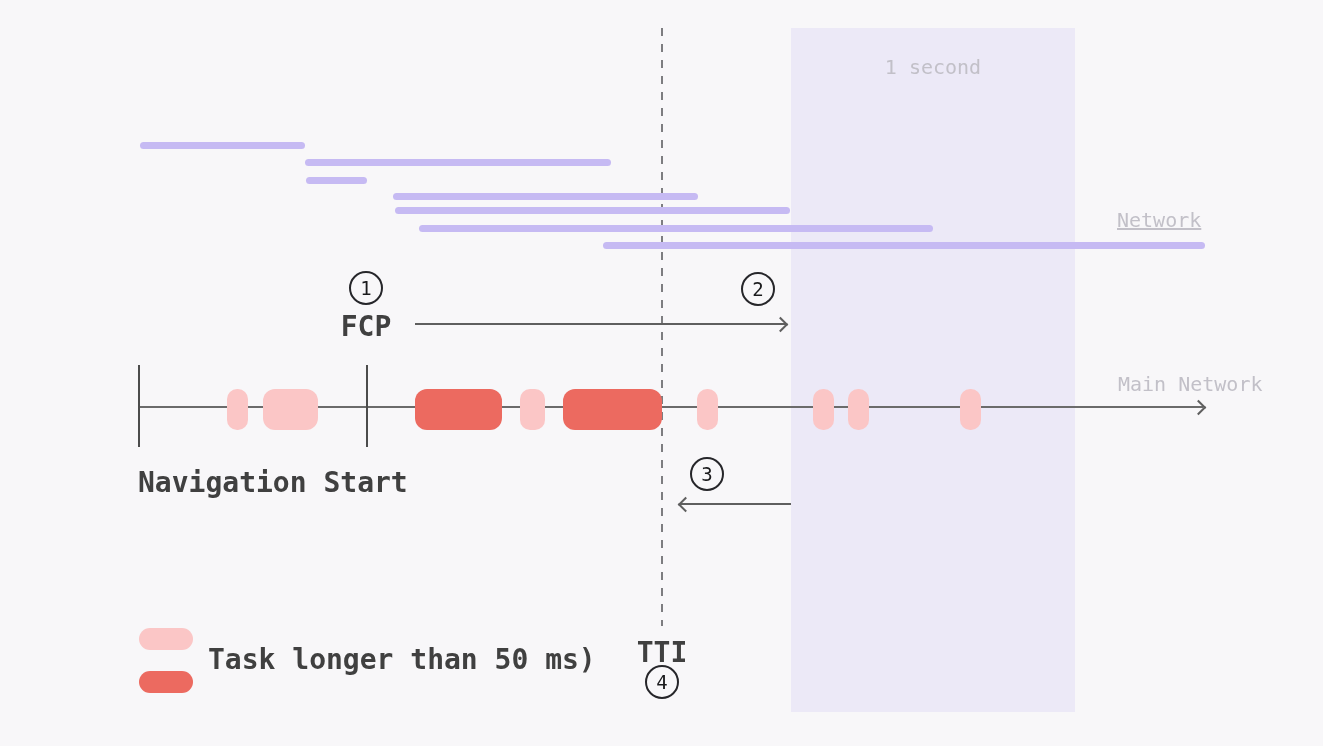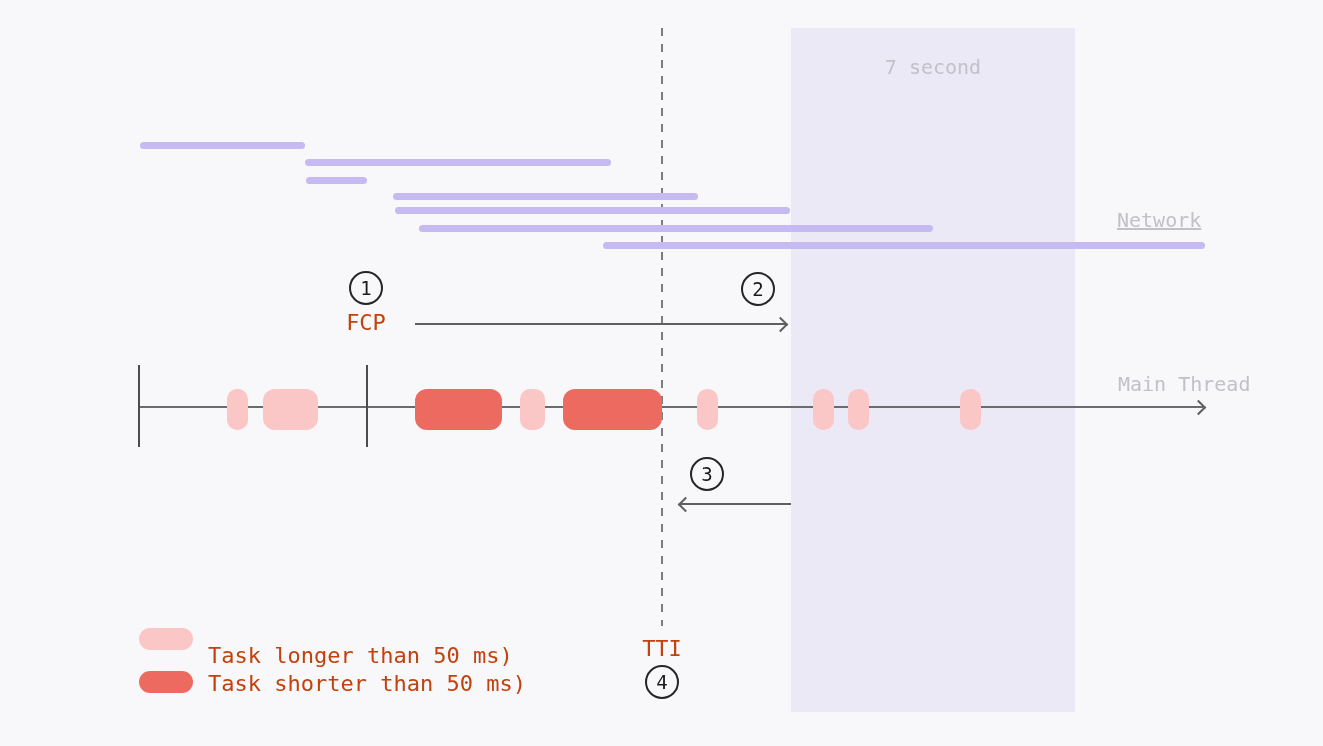--- a/index.html
+++ b/index.html
@@ -99,22 +99,22 @@
     background: transparent;
     z-index: 7;
   }
   #marker-1 { left: 349px; top: 271px; }
   #marker-2 { left: 741px; top: 272px; }
   #marker-3 { left: 690px; top: 457px; }
   #marker-4 { left: 645px; top: 665px; }
 
   
   .dark-label {
-    font-size: 22px; color: #c2410c;
-    white-space: nowrap; z-index: 6;
+    font-size: 28px; color: #404040;
+    white-space: nowrap; z-index: 6; font-weight: bold;
   }
   #fcp-label { left: 326px; top: 310px; width: 80px; text-align: center; }
   #tti-label { left: 622px; top: 636px; width: 80px; text-align: center; }
   #navigation-start-label { left: 138px; top: 466px; }
 
   
   .legend-swatch {
     width: 54px; height: 22px; border-radius: 11px;
     z-index: 6;
   }
@@ -125,35 +125,35 @@
   #legend-label-1 { left: 208px; top: 643px; }
   #legend-label-2 { left: 208px; top: 671px; }
 </style>
 </head>
 <body>
 
 <div id="canvas" style="--background: #f8f7f9; --quiet-window-bg: #ece9f7; --network-bar: #c6baf3; --task-pink: #fbc6c6; --task-red: #ec6a60; --muted-text: #c2c0c8;">
 
   <div class="abs" id="quiet-window"></div>
   <div class="abs" id="quiet-window-label">
-    <div>7 second</div>
+    <div>1 second</div>
   </div>
 
   <div id="network-layer">
       <div class="net-bar" style="left: 140px; top: 142px; width: 165px;"></div>
       <div class="net-bar" style="left: 305px; top: 159px; width: 306px;"></div>
       <div class="net-bar" style="left: 306px; top: 177px; width: 61px;"></div>
       <div class="net-bar" style="left: 393px; top: 193px; width: 305px;"></div>
       <div class="net-bar" style="left: 395px; top: 207px; width: 395px;"></div>
       <div class="net-bar" style="left: 419px; top: 225px; width: 514px;"></div>
       <div class="net-bar" style="left: 603px; top: 242px; width: 602px;"></div>
     </div>
 
   <div class="abs muted-label" id="network-label">Network</div>
-  <div class="abs muted-label" id="main-thread-label">Main Thread</div>
+  <div class="abs muted-label" id="main-thread-label">Main Network</div>
 
   <div class="abs" id="tti-dashed-line"></div>
 
   <div class="abs" id="main-thread-line"></div>
   <div class="abs chevron right" id="main-thread-arrow-head"></div>
   <div class="abs tick" id="navigation-start-tick"></div>
   <div class="abs tick" id="mid-tick"></div>
 
   <div id="task-layer">
       <div class="task pink" style="left: 227px; width: 21px; border-radius: 10px;"></div>
@@ -181,19 +181,19 @@
   </div>
   <div class="abs marker-circle" id="marker-3">
     <span>3</span>
   </div>
   <div class="abs marker-circle" id="marker-4">
     <span>4</span>
   </div>
 
   <div class="abs dark-label" id="fcp-label">FCP</div>
   <div class="abs dark-label" id="tti-label">TTI</div>
+  <div class="abs dark-label" id="navigation-start-label">Navigation Start</div>
 
   <div class="abs legend-swatch pink" id="legend-swatch-1"></div>
   <div class="abs dark-label" id="legend-label-1">Task longer than 50 ms)</div>
   <div class="abs legend-swatch red" id="legend-swatch-2"></div>
-  <div class="abs dark-label" id="legend-label-2">Task shorter than 50 ms)</div>
 
 </div>
 
 </body></html>

